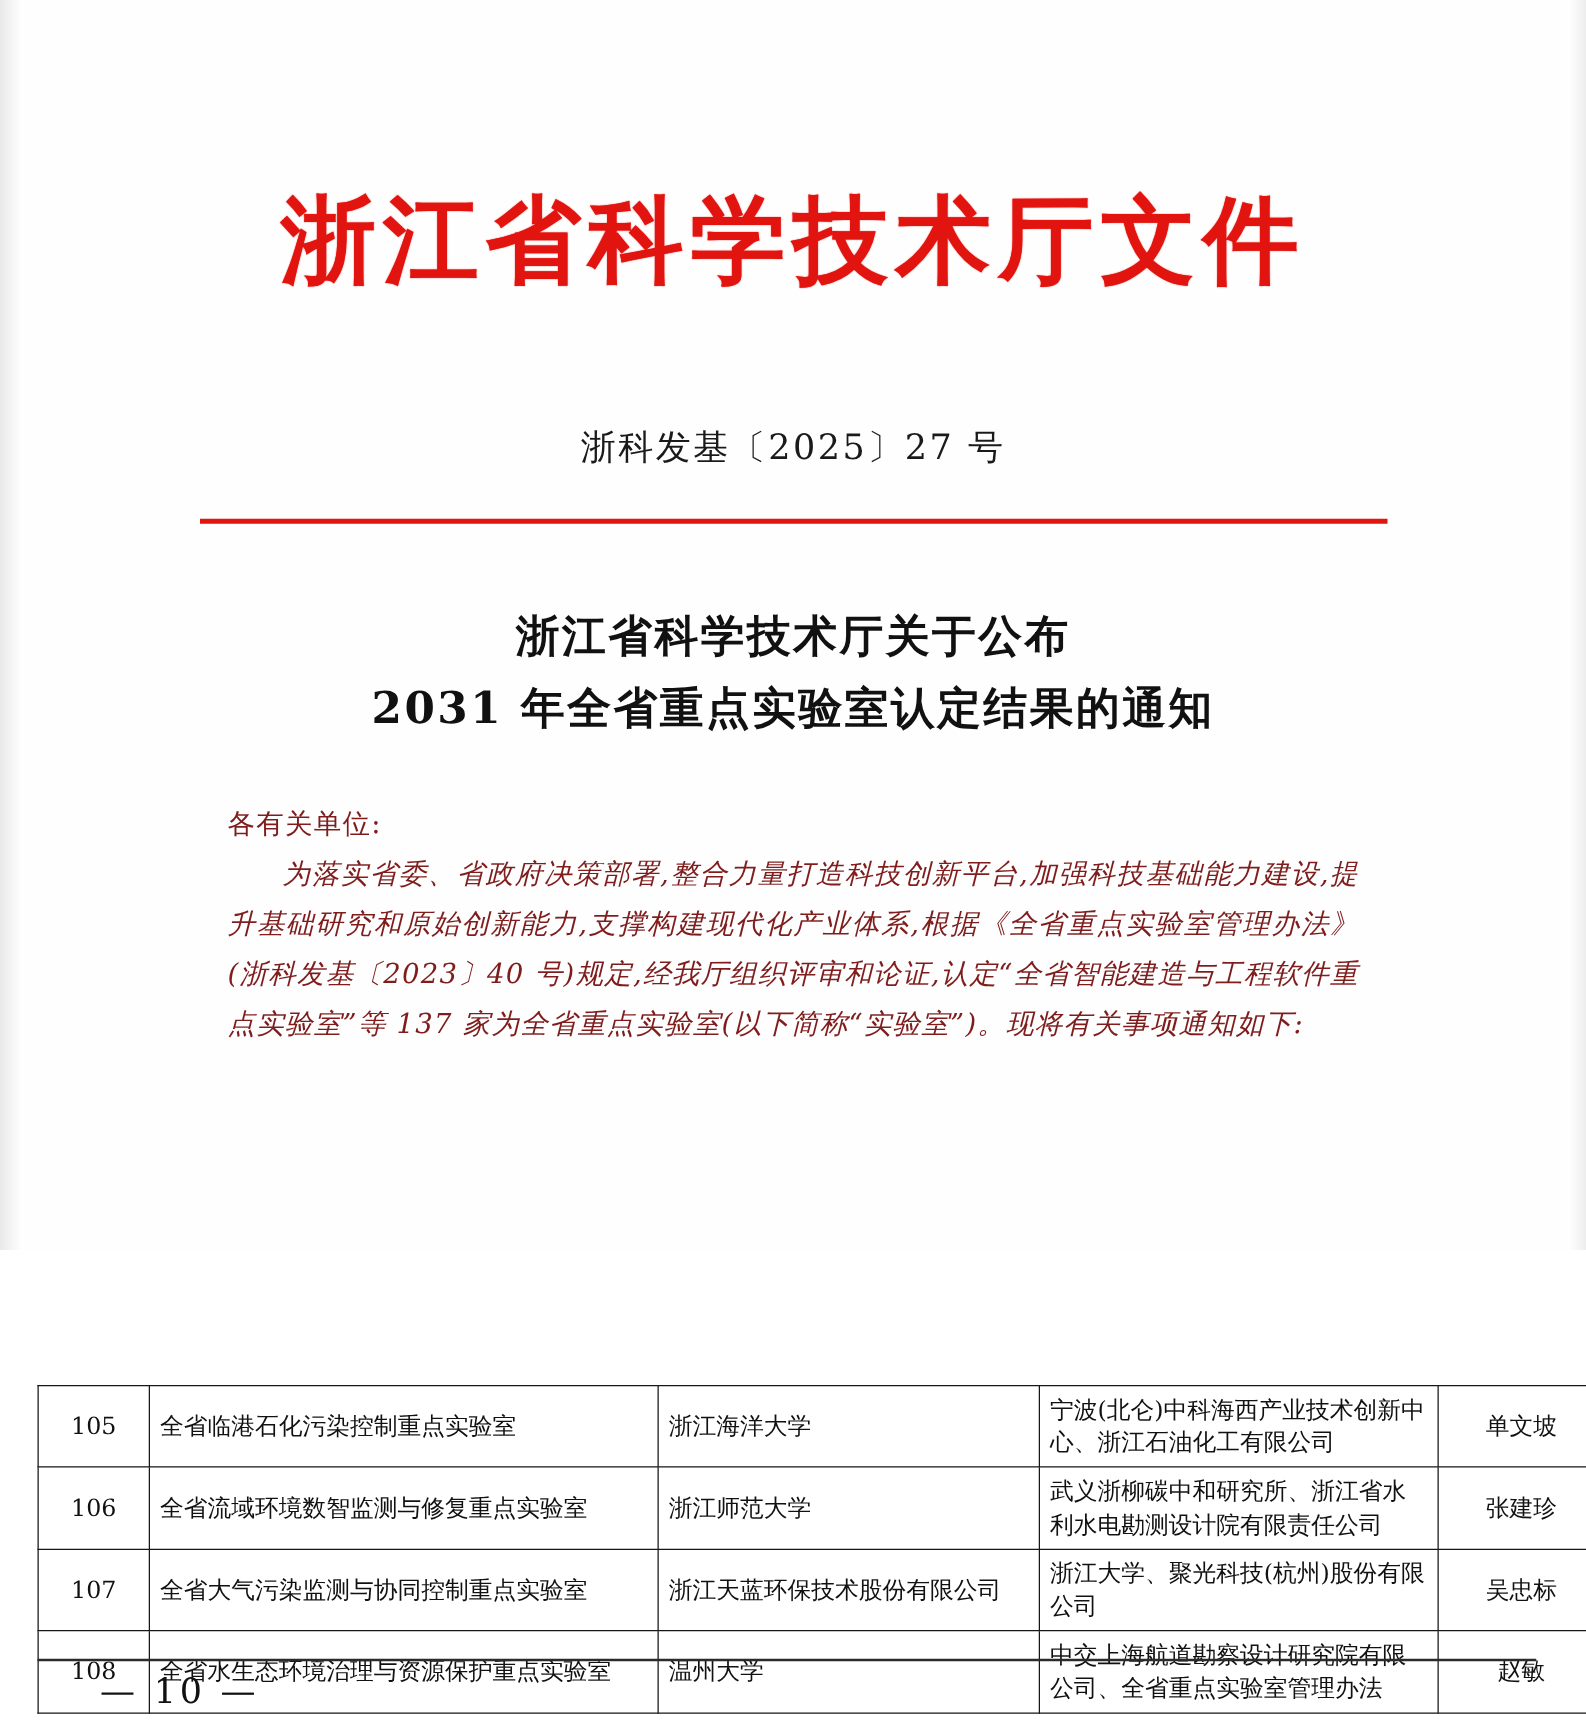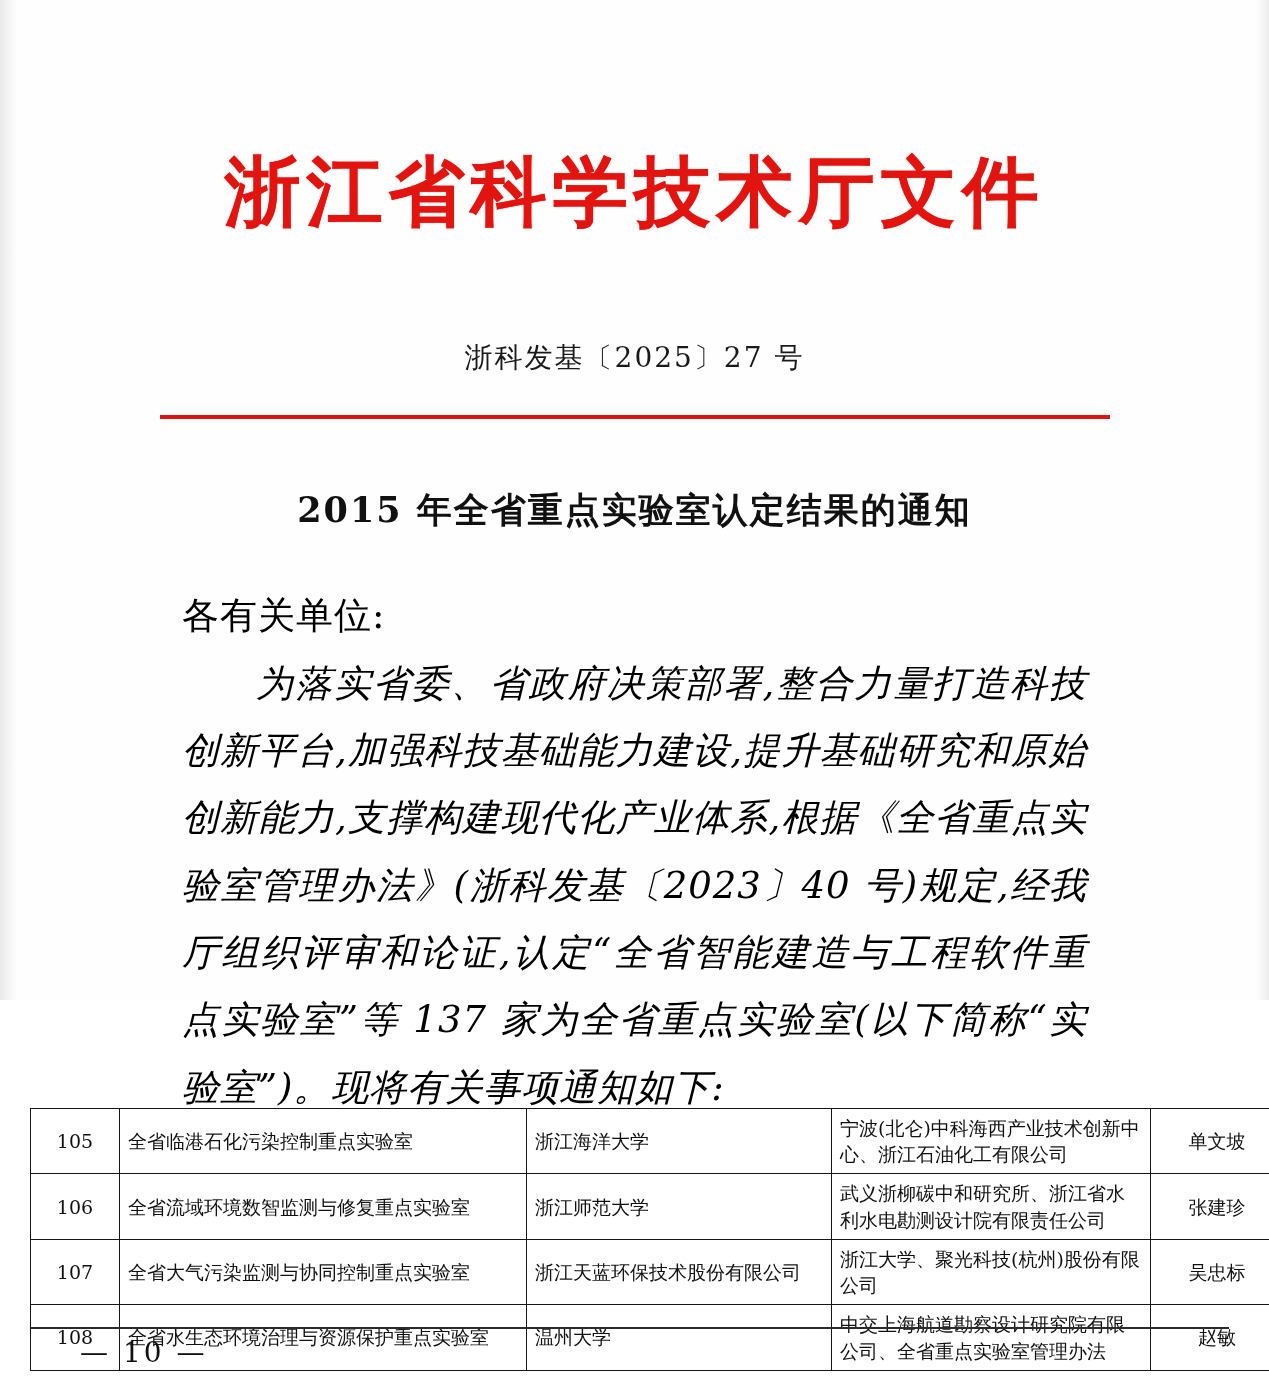--- a/index.html
+++ b/index.html
@@ -64,24 +64,24 @@
     font-weight: bold;
     font-size: 35px;
     letter-spacing: 2px;
     line-height: 1.65;
     margin-top: 62px;
     color: #111;
   }
   .body-text {
     width: 905px;
     margin: 44px auto 0 auto;
-    font-size: 37px;
+    font-size: 22px;
     line-height: 1.82;
     letter-spacing: 1px;
-    color: #000000;
+    color: #7f1d1d;
     text-align: justify;
   }
   .body-text p {
     margin: 0;
   }
   .indent2 {
     text-indent: 2em;
     font-style: italic;
   }
   
@@ -138,21 +138,22 @@
   <div class="scan-edge-left"></div>
   <div class="scan-edge-right"></div>
 
   <h1 class="doc-title">浙江省科学技术厅文件</h1>
 
   <div class="doc-number">浙科发基〔2025〕27 号</div>
 
   <div class="red-rule"></div>
 
   <div class="subject">
-    <div>2015 年全省重点实验室认定结果的通知</div>
+    <div>浙江省科学技术厅关于公布</div>
+    <div>2031 年全省重点实验室认定结果的通知</div>
   </div>
 
   <div class="body-text">
     <p>各有关单位:</p>
     <p class="indent2">为落实省委、省政府决策部署,整合力量打造科技创新平台,加强科技基础能力建设,提升基础研究和原始创新能力,支撑构建现代化产业体系,根据《全省重点实验室管理办法》(浙科发基〔2023〕40 号)规定,经我厅组织评审和论证,认定“全省智能建造与工程软件重点实验室”等 137 家为全省重点实验室(以下简称“实验室”)。现将有关事项通知如下:</p>
   </div>
 
   <div class="table-wrap">
     <table class="list">
       <tbody>

